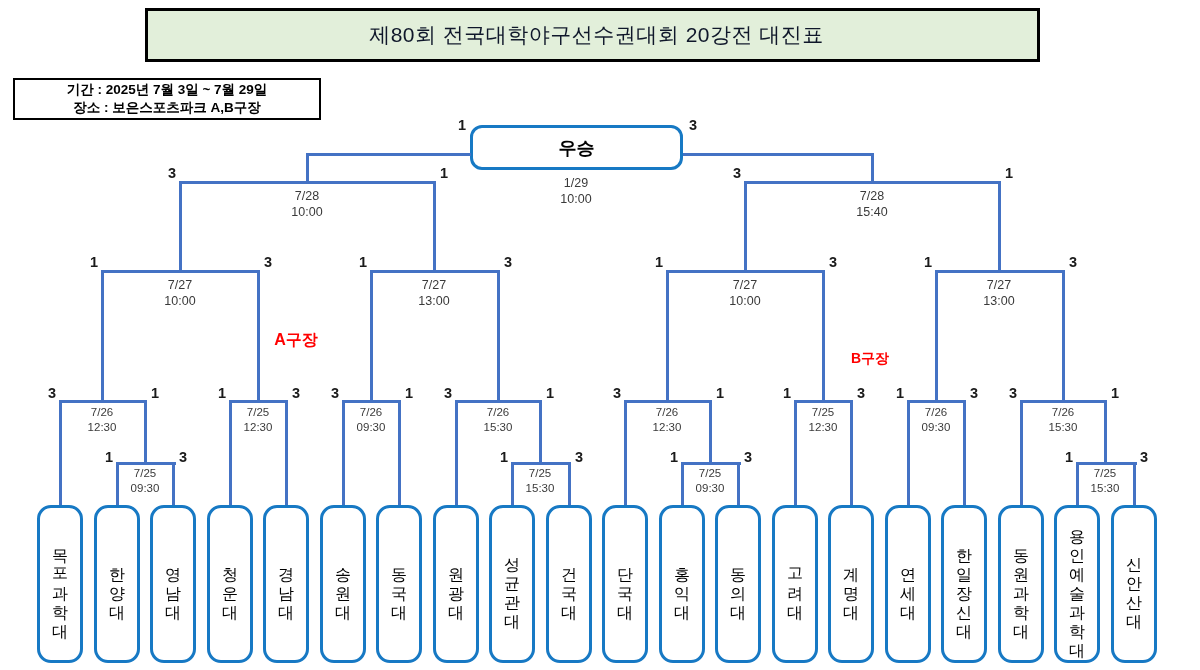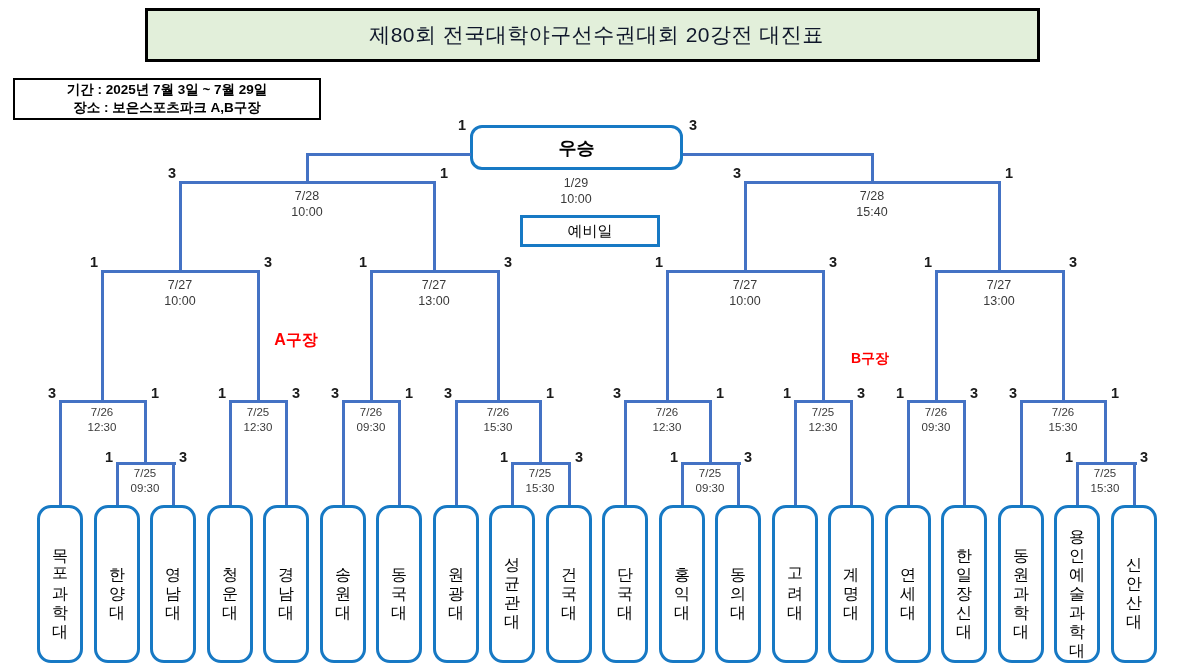--- a/index.html
+++ b/index.html
@@ -48,23 +48,20 @@
   <div id="title-box">
     <span>제80회 전국대학야구선수권대회 20강전 대진표</span>
   </div>
   <div id="info-box">
     <span>기간 : 2025년 7월 3일 ~ 7월 29일</span>
     <span>장소 : 보은스포츠파크 A,B구장</span>
   </div>
 
   <div id="champion-box">
     <span>우승</span>
-  </div>
-  <div id="reserve-box">
-    <span>예비일</span>
   </div>
 
   <div class="red-note" style="left:266px;top:330px;width:60px;font-size:16px;">A구장</div>
   <div class="red-note" style="left:840px;top:350px;width:60px;font-size:14px;">B구장</div>
 
   <div class="hl" style="left:307px;top:153px;width:164px;"></div>
   <div class="hl" style="left:683px;top:153px;width:191px;"></div>
   <div class="vl" style="left:306px;top:153px;height:31px;"></div>
   <div class="vl" style="left:871px;top:153px;height:31px;"></div>
 

